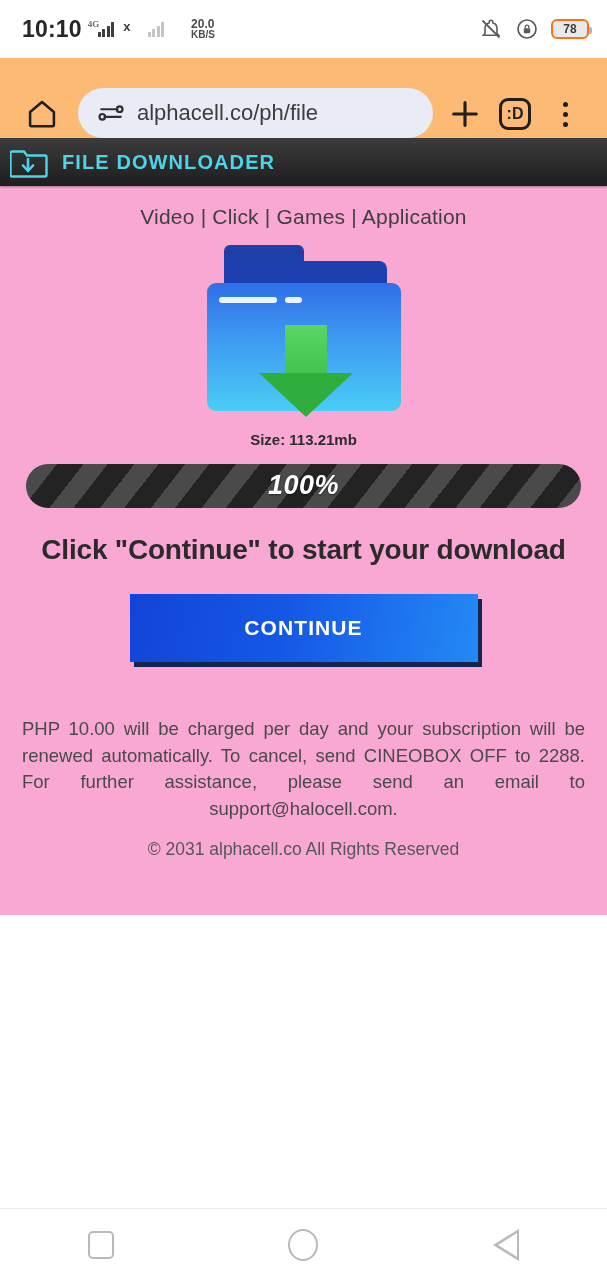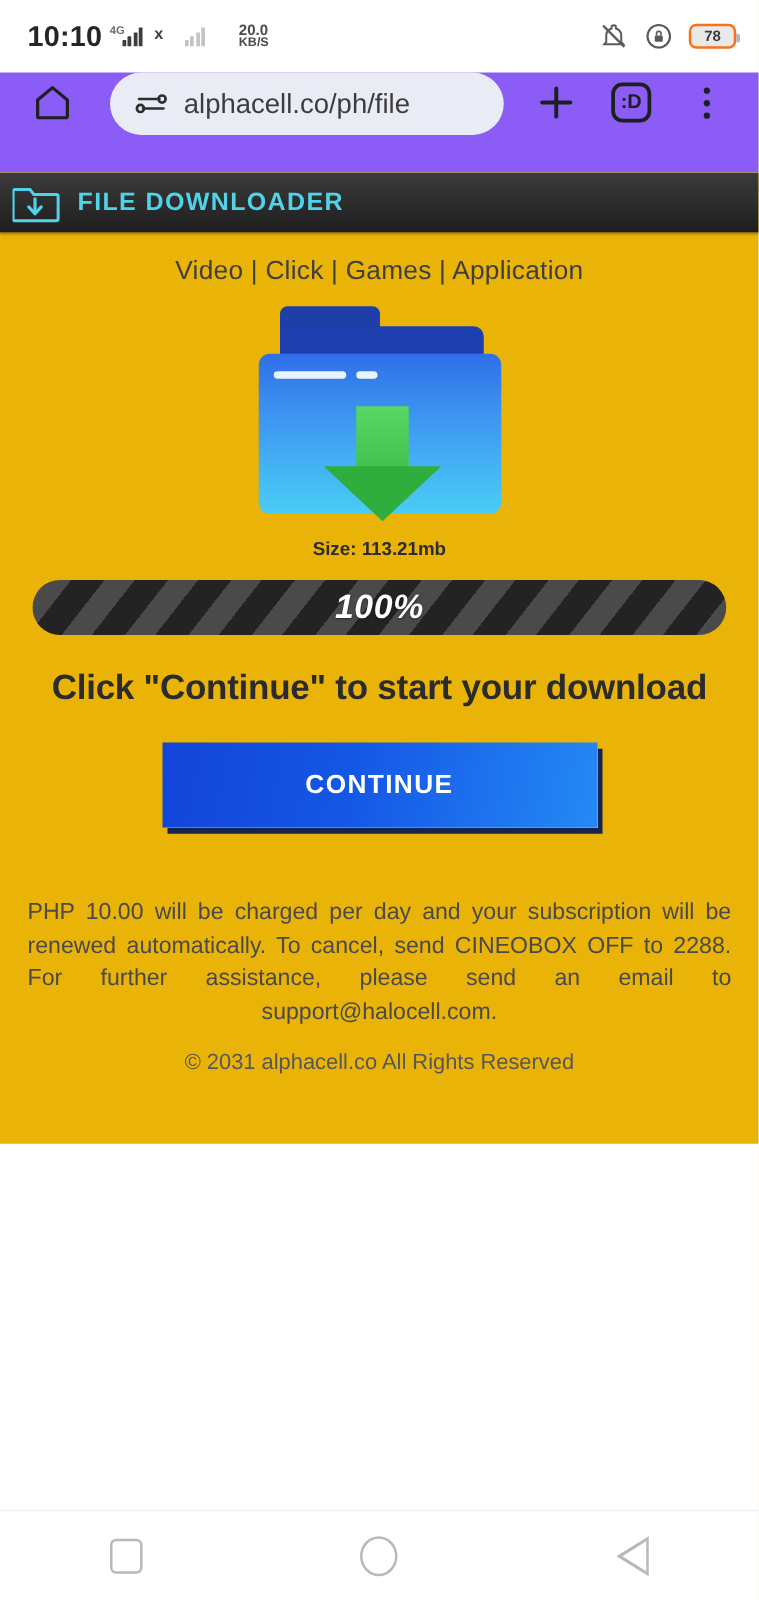--- a/index.html
+++ b/index.html
@@ -14,21 +14,21 @@
   
   .status-bar{
     height:58px; width:100%;
     display:flex; align-items:center; justify-content:space-between;
     padding:0 18px 0 22px;
     background:#ffffff;
   }
   .status-left{ display:flex; align-items:center; gap:7px; }
   .status-time{ font-size:23px; font-weight:700; color:#262626; letter-spacing:.2px; }
   .sig-wrap{ display:flex; align-items:flex-end; gap:1px; position:relative; }
-  .sig-label{ font-size:9px; font-weight:700; color:#6d6d6d; position:absolute; top:-3px; left:-1px; }
+  .sig-label{ font-size:9px; font-weight:700; color:#6d6d6d; position:absolute; top:-3px; left:-1px;font-family:Liberation Serif, serif; }
   .bars{ display:flex; align-items:flex-end; gap:1.5px; height:15px; margin-left:9px;}
   .bars i{ display:block; width:3px; background:#3d3d3d; border-radius:.5px; }
   .bars i:nth-child(1){ height:5px; }
   .bars i:nth-child(2){ height:8px; }
   .bars i:nth-child(3){ height:11px; }
   .bars i:nth-child(4){ height:15px; }
   .bars.faded i{ background:#c4c4c4; }
   .sim-x{ font-size:13px; font-weight:700; color:#3d3d3d; margin:0 1px 5px 2px; }
   .netspeed{ line-height:1.0; margin-left:20px; }
   .netspeed .v{ font-size:12px; font-weight:700; color:#4a4a4a; display:block; }
@@ -41,22 +41,22 @@
   }
   .battery::after{
     content:""; position:absolute; right:-5px; top:6px;
     width:3px; height:7px; background:#b5b5b5; border-radius:0 2px 2px 0;
   }
   .battery span{ font-size:12px; font-weight:700; color:#3d3d3d; }
 
   
   .browser-bar{
     height:80px; width:100%;
-    display:flex; align-items:flex-start; gap:12px;
-    padding:0 18px; background:#8b5cf6;
+    display:flex; align-items:flex-end; gap:2px;
+    padding:0 18px; background:#fdba74;
   }
   .chrome-btn{
     width:48px; height:48px; flex:0 0 auto;
     display:flex; align-items:center; justify-content:center;
     cursor:pointer;
   }
   .url-pill{
     flex:1 1 auto; height:50px; margin:0 6px 0 10px;
     background:#e9ebf5; border-radius:25px;
     display:flex; align-items:center; gap:13px;
@@ -68,21 +68,21 @@
   }
   .tab-square{
     width:32px; height:32px; border:3px solid #1f1f1f; border-radius:9px;
     display:flex; align-items:center; justify-content:center;
   }
   .tab-square span{ font-size:16px; font-weight:700; color:#1f1f1f; line-height:1; }
   .dots{ display:flex; flex-direction:column; gap:5px; align-items:center; }
   .dots i{ width:5px; height:5px; border-radius:50%; background:#1f1f1f; display:block; }
 
   
-  .page{ background:#eab308; width:100%; height:777px; overflow:hidden; }
+  .page{ background:#f9a8d4; width:100%; height:777px; overflow:hidden; }
 
   .site-header{
     height:48px; width:100%;
     background:linear-gradient(180deg,#3c3c3c 0%,#2e2e2e 45%,#1e1e1e 100%);
     display:flex; align-items:center; gap:14px; padding-left:10px;
     box-shadow:0 1px 2px rgba(0,0,0,.35);
   }
   .folder-dl-icon{ width:38px; height:34px; position:relative; flex:0 0 auto; }
   .site-title{
     color:#4fd3e8; font-size:20px; font-weight:700; letter-spacing:1.1px;

